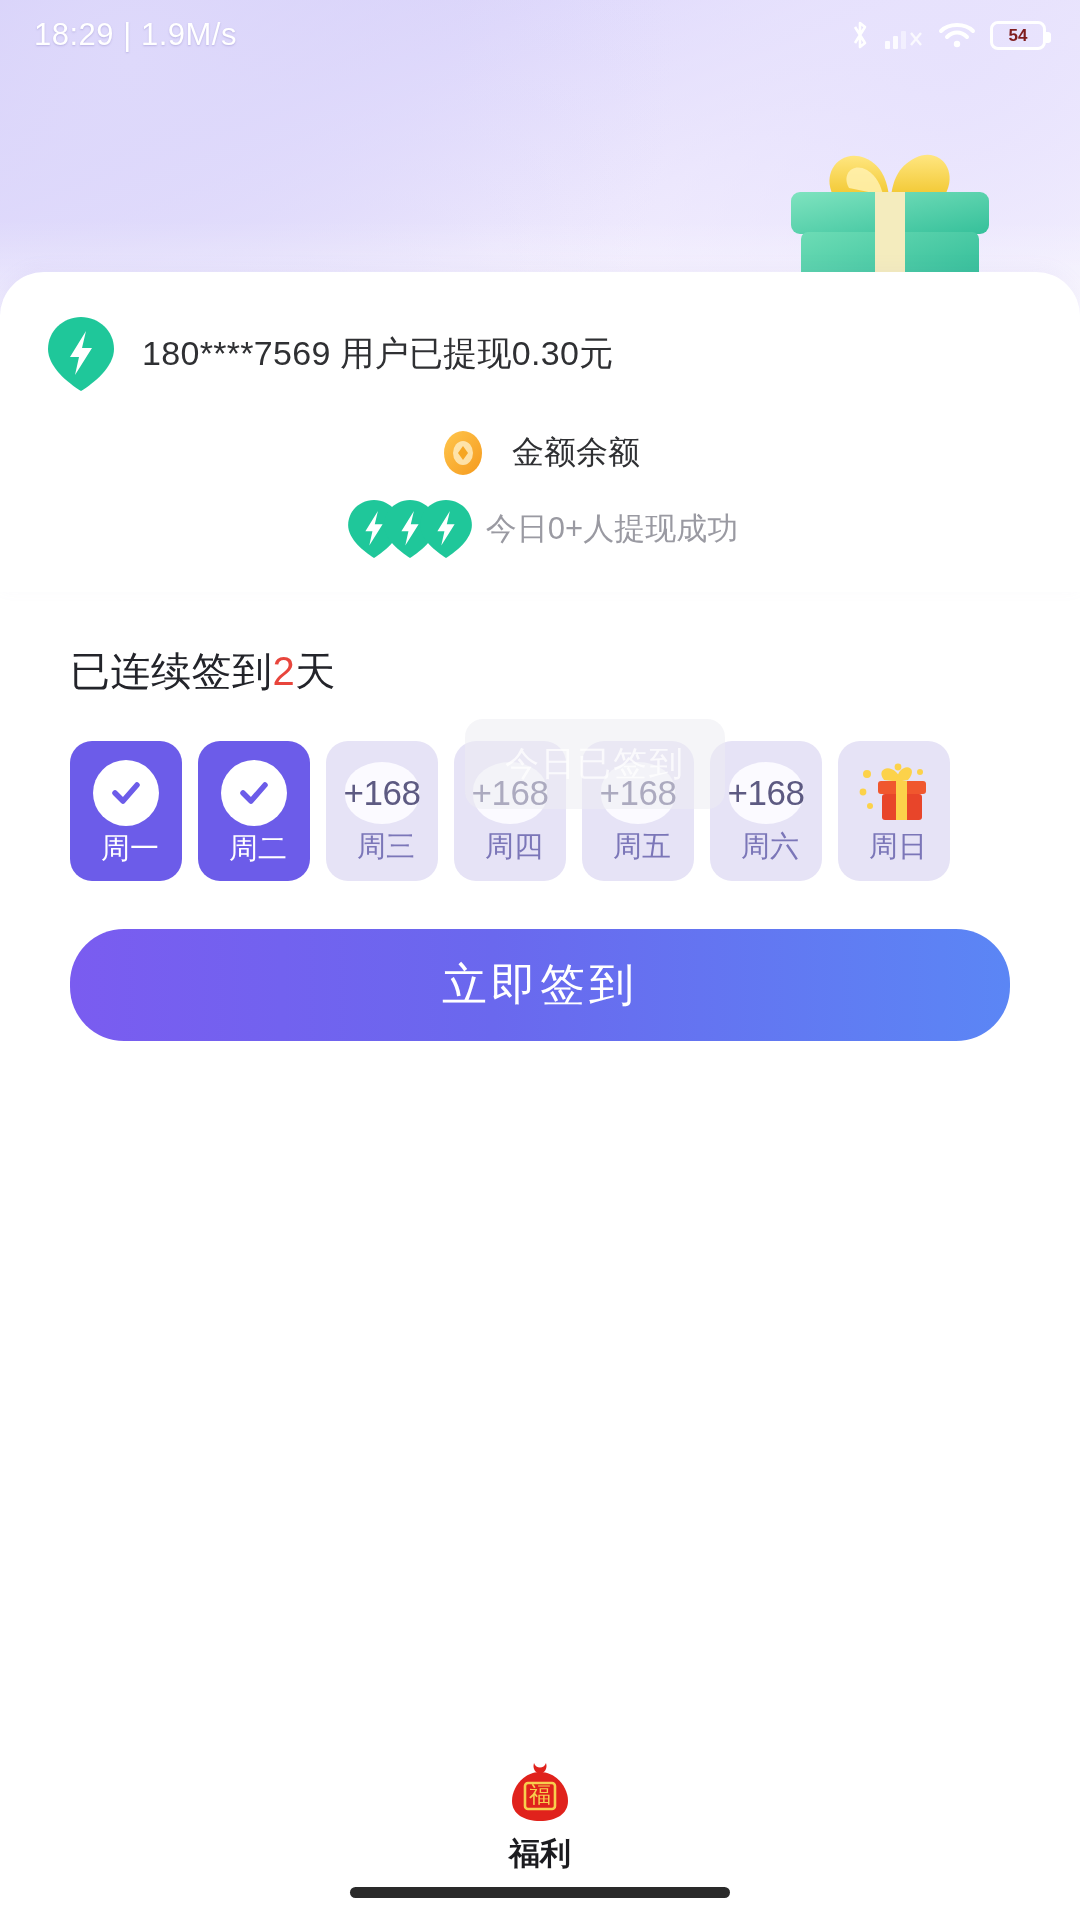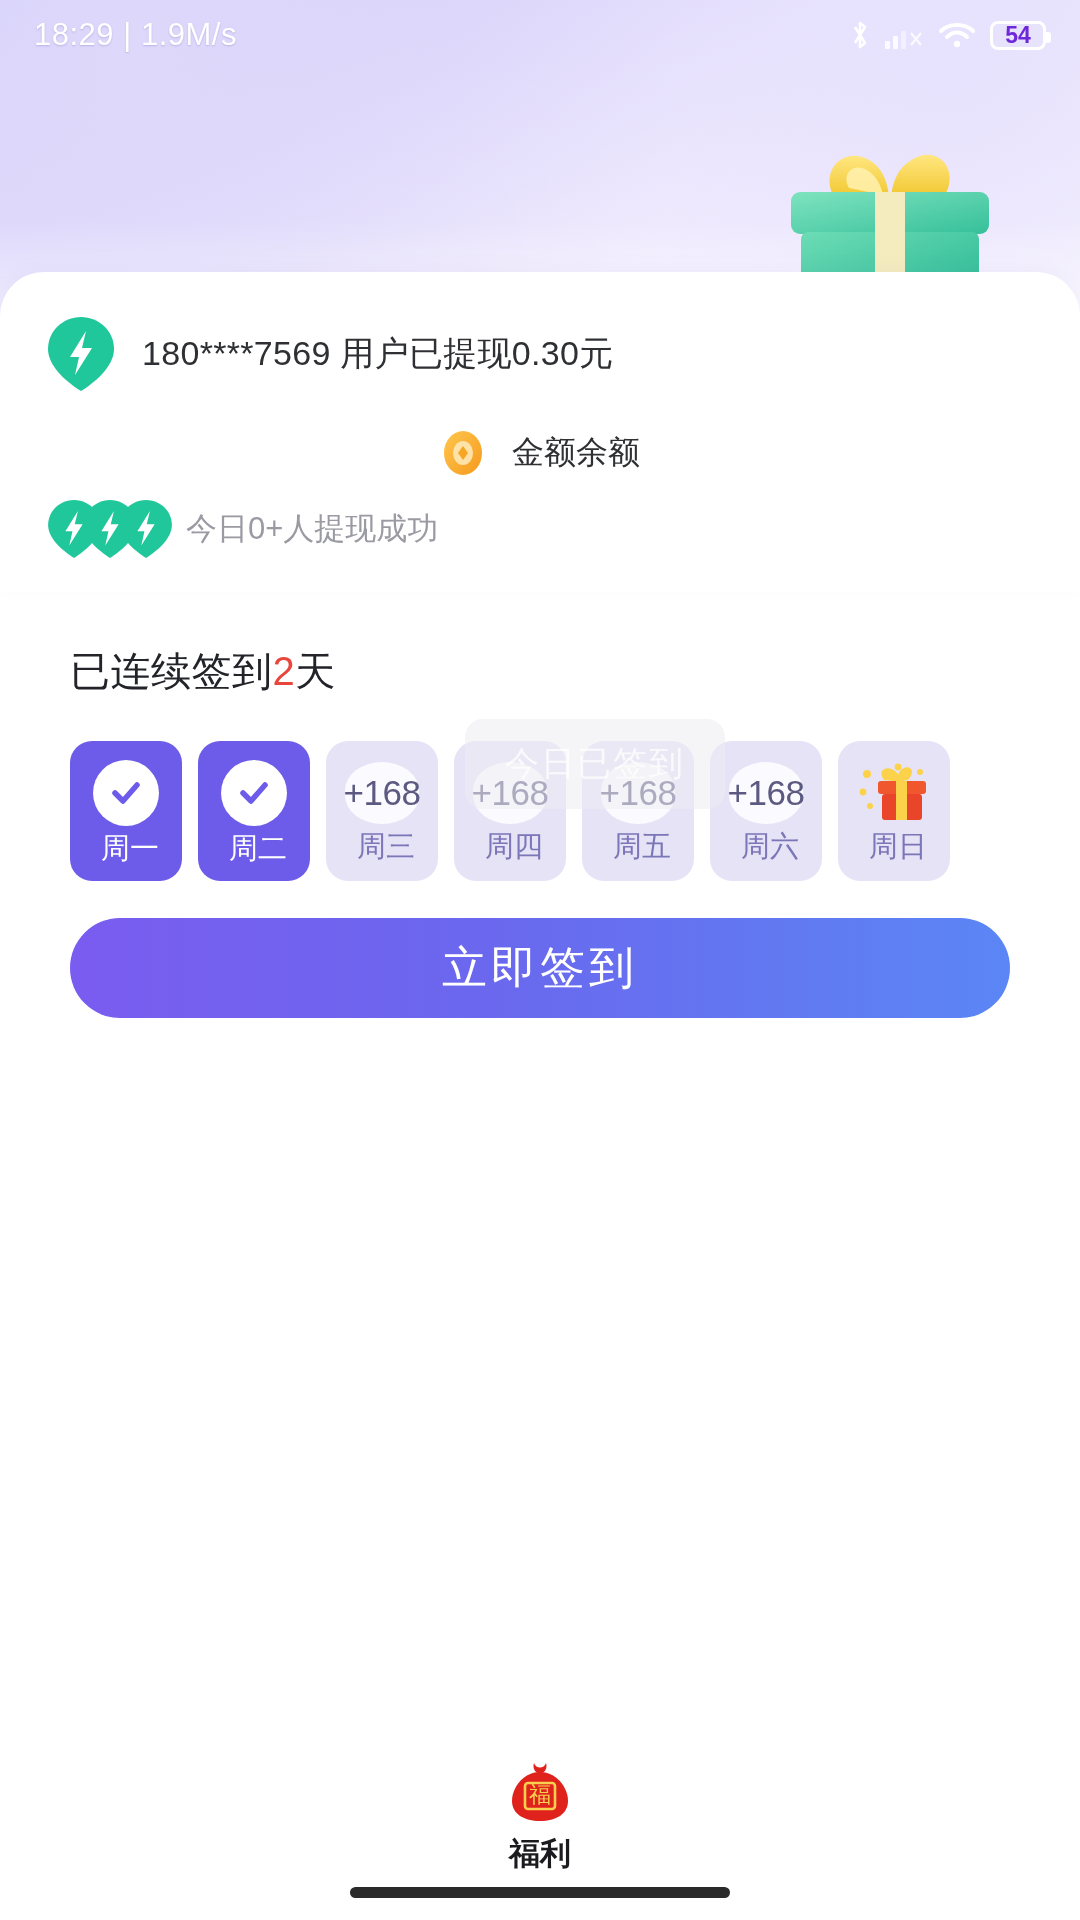--- a/index.html
+++ b/index.html
@@ -36,21 +36,21 @@
   .sb-right{ display:flex; align-items:center; gap:13px; }
   .sb-icon{ display:block; }
   .battery{
     width:56px; height:29px; border:3px solid #ffffff; border-radius:8px;
     position:relative; display:flex; align-items:center; justify-content:center;
   }
   .battery:after{
     content:""; position:absolute; right:-8px; top:8px; width:5px; height:11px;
     background:#ffffff; border-radius:0 3px 3px 0;
   }
-  .battery span{ font-size:23px; font-weight:700; color:#6d28d9; line-height:1; }
+  .battery span{ font-size:17px; font-weight:700; color:#7f1d1d; line-height:1; }
 
   
   .gift-deco{ position:absolute; right:75px; top:120px; width:230px; height:175px; z-index:5; }
 
   
   .info-card{
     position:absolute; left:0; top:272px; width:1080px; height:320px;
     background:#ffffff; border-radius:44px 44px 0 0; z-index:10;
     box-shadow:0 -4px 18px rgba(150,140,200,.06);
   }
@@ -63,21 +63,21 @@
   }
   .balance-row{
     position:absolute; left:0; top:158px; width:1080px;
     display:flex; align-items:center; justify-content:center; gap:26px;
   }
   .coin{ width:46px; height:46px; flex:none; }
   .balance-label{ font-size:32px; color:#2f3033; }
 
   .bottom-row{
     position:absolute; left:48px; right:42px; top:228px;
-    display:flex; align-items:center; justify-content:flex-start;
+    display:flex; align-items:center; justify-content:center;
   }
   .avatars{ display:flex; align-items:center; }
   .avatars .bolt-pin-s{ width:52px; height:58px; margin-right:-16px; }
   .today-text{ font-size:31px; color:#9a9aa2; margin-left:30px; white-space:nowrap; }
   .withdraw-btn{
     background:#6c5ce9; color:#ffffff; border:none; cursor:pointer;
     font-family:inherit; font-size:32px; letter-spacing:.5px;
     padding:0 40px; height:76px; border-radius:38px; white-space:nowrap;
   }
 
@@ -116,21 +116,21 @@
 
   
   .toast{
     position:absolute; left:395px; top:-22px; z-index:3;
     background:rgba(236,236,242,.55); border-radius:18px;
     padding:22px 40px; pointer-events:none;
   }
   .toast span{ font-size:34px; color:rgba(255,255,255,.75); letter-spacing:2px; }
 
   .signin-btn{
-    display:block; margin:37px auto 0; width:940px; height:100px;
+    display:block; margin:48px auto 0; width:940px; height:112px;
     border:none; cursor:pointer; border-radius:54px;
     background:linear-gradient(90deg,#7a5cf0 0%,#6a68ee 45%,#5b86f5 100%);
     color:#ffffff; font-family:inherit; font-size:45px; letter-spacing:4px;
   }
 
   
   .tabbar{
     position:absolute; left:0; bottom:0; width:1080px; height:182px;
     background:#ffffff; display:flex; align-items:flex-start; justify-content:space-around;
     padding-top:20px; z-index:30;

